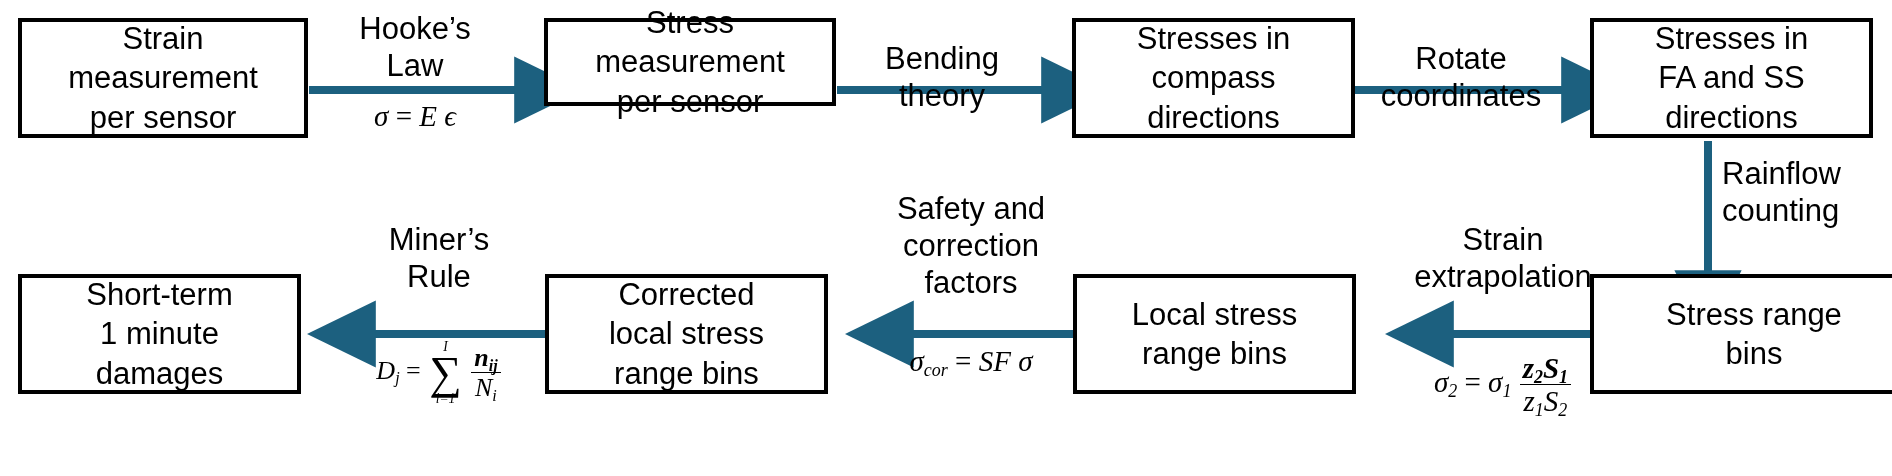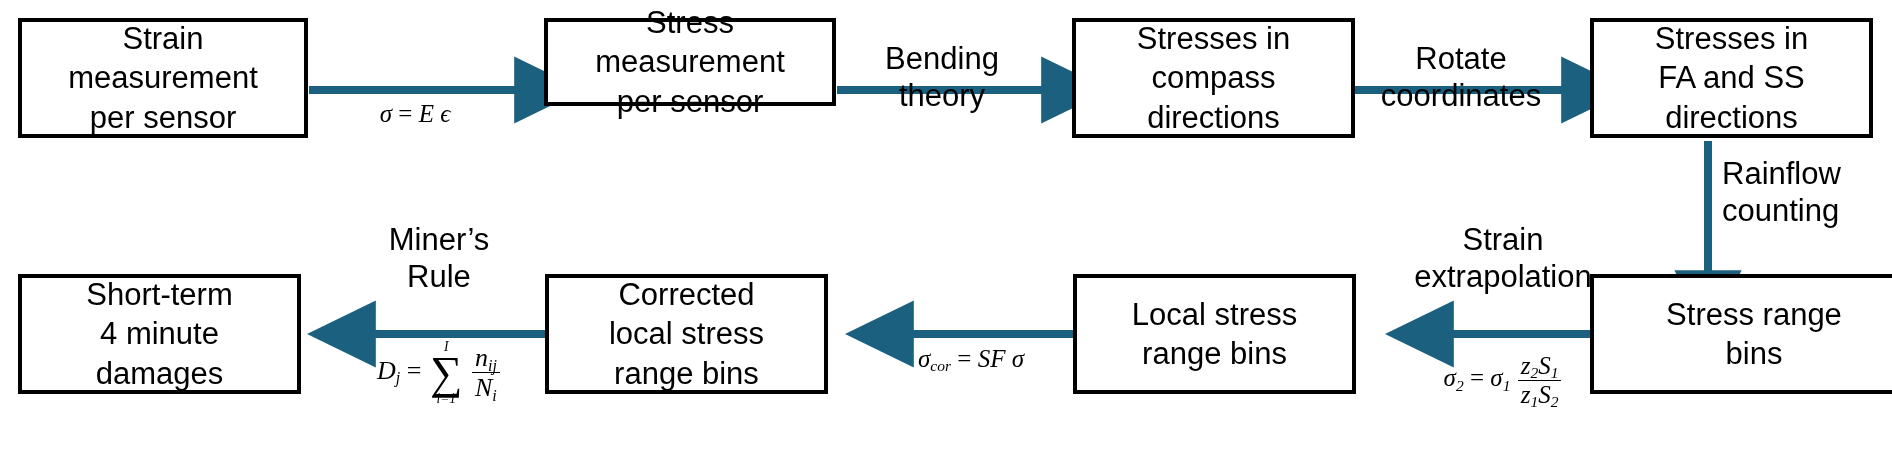--- a/index.html
+++ b/index.html
@@ -45,39 +45,39 @@
     color: #000000;
     white-space: pre-line;
   }
 
   
   .formula {
     position: absolute;
     text-align: center;
     font-family: "Liberation Serif", serif;
     font-style: italic;
-    font-size: 25px;
+    font-size: 29px;
     color: #000000;
     white-space: nowrap;
   }
   .formula .up { font-style: normal; }
   sub.s {
     font-size: 0.62em;
     font-style: italic;
     vertical-align: -0.28em;
     line-height: 0;
   }
   .frac {
     display: inline-block;
     vertical-align: middle;
     text-align: center;
     line-height: 1.12;
     margin: 0 1px;
   }
-  .frac .num { display: block; padding: 0 3px; }
+  .frac .num { display: block; padding: 0 3px; font-weight: bold; }
   .frac .den { display: block; padding: 0 3px; border-top: 1.6px solid #000; }
 
   .sumbox {
     display: inline-block;
     vertical-align: middle;
     text-align: center;
     line-height: 1;
     margin: 0 2px;
   }
   .sumbox .lim {
@@ -143,46 +143,51 @@
 
   <div class="node" style="left:1072px; top:18px; width:283px; height:120px;">Stresses in
 compass
 directions</div>
 
   <div class="node" style="left:1590px; top:18px; width:283px; height:120px;">Stresses in
 FA and SS
 directions</div>
 
   <div class="node" style="left:18px; top:274px; width:283px; height:120px;">Short-term
-4 minute
+1 minute
 damages</div>
 
   <div class="node" style="left:545px; top:274px; width:283px; height:120px;">Corrected
 local stress
 range bins</div>
 
   <div class="node" style="left:1073px; top:274px; width:283px; height:120px;">Local stress
 range bins</div>
 
   <div class="node" style="left:1590px; top:274px; width:328px; height:120px;">Stress range
 bins</div>
 
+  <div class="edge-label" style="left:309px; top:10px; width:212px;">Hooke’s
+Law</div>
 
   <div class="edge-label" style="left:838px; top:40px; width:208px;">Bending
 theory</div>
 
   <div class="edge-label" style="left:1351px; top:40px; width:220px;">Rotate
 coordinates</div>
 
   <div class="edge-label" style="left:1722px; top:155px; width:170px; text-align:left;">Rainflow
 counting</div>
 
   <div class="edge-label" style="left:1358px; top:221px; width:290px;">Strain
 extrapolation</div>
 
+  <div class="edge-label" style="left:832px; top:190px; width:278px;">Safety and
+correction
+factors</div>
 
   <div class="edge-label" style="left:305px; top:221px; width:268px;">Miner’s
 Rule</div>
 
   <div class="formula" style="left:309px; top:100px; width:212px;">
     <span>σ</span>
     <span class="up">=</span>
     <span>E</span>
     <span>ϵ</span>
   </div>

